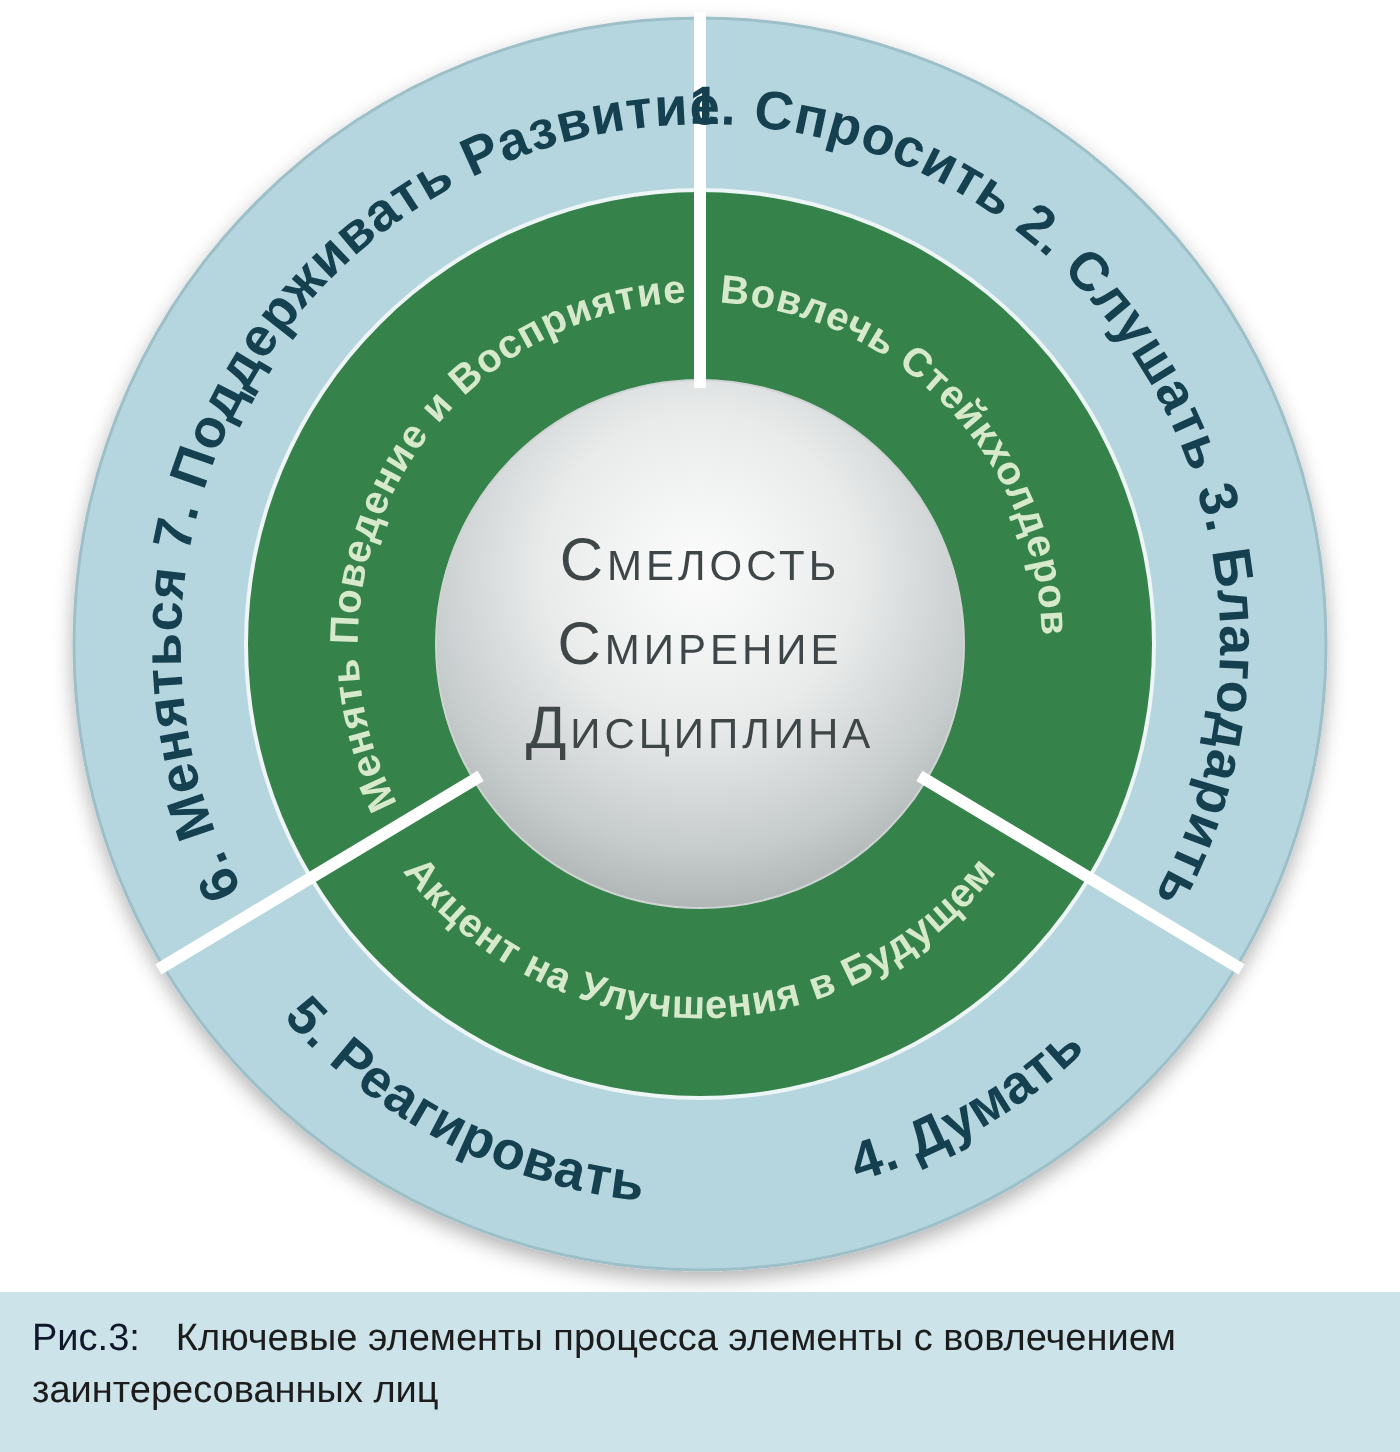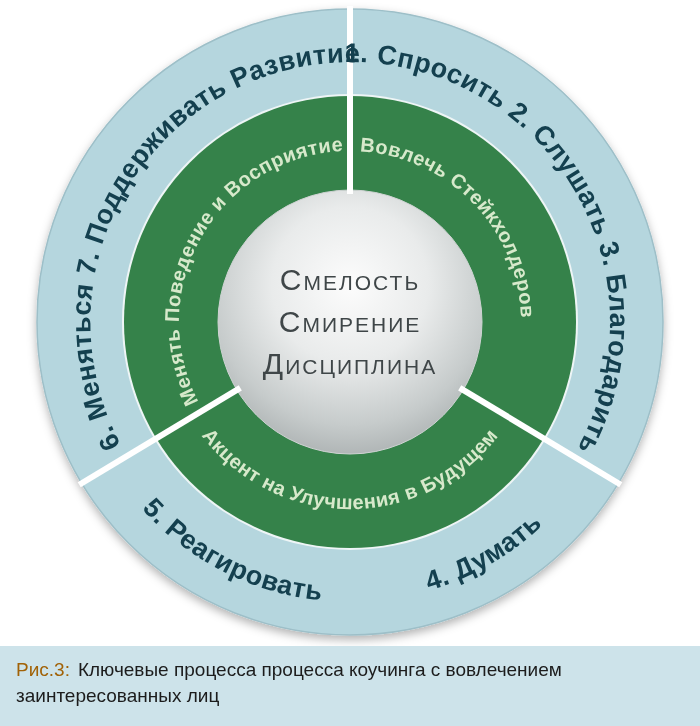--- a/index.html
+++ b/index.html
@@ -27,21 +27,21 @@
     text-anchor: middle;
   }
 
   .caption {
     position: absolute; left: 0; bottom: 0;
     width: 700px; height: 80px; box-sizing: border-box;
     background: #cde3ea;
     padding: 11px 16px 10px 16px;
     font-size: 19px; line-height: 1.38; color: #1c1c1c;
   }
-  .caption-prefix { color: #a16207; margin-right: 8px; }
+  .caption-prefix { color: #0f172a; margin-right: 18px; }
 </style>
 </head>
 <body>
 
 <div class="stage">
 
   <svg width="700" height="646" viewBox="0 0 700 646">
     <defs>
       <radialGradient id="metal" cx="50%" cy="36%" r="78%">
         <stop offset="0%" stop-color="#fcfcfc"></stop>
@@ -100,16 +100,16 @@
     <text class="green-label" fill="#d7e9cb">
       <textPath href="#pGreenB" startOffset="50%">Акцент на Улучшения в Будущем</textPath>
     </text>
 
     <text class="center-label" x="350" y="290" fill="#3f4648">Смелость</text>
     <text class="center-label" x="350" y="332" fill="#3f4648">Смирение</text>
     <text class="center-label" x="350" y="374" fill="#3f4648">Дисциплина</text>
   </svg>
 
   <div class="caption">
-    <span class="caption-prefix">Рис.3:</span><span>Ключевые процесса процесса коучинга с вовлечением заинтересованных лиц</span>
+    <span class="caption-prefix">Рис.3:</span><span>Ключевые элементы процесса элементы с вовлечением заинтересованных лиц</span>
   </div>
 
 </div>
 
 </body></html>

